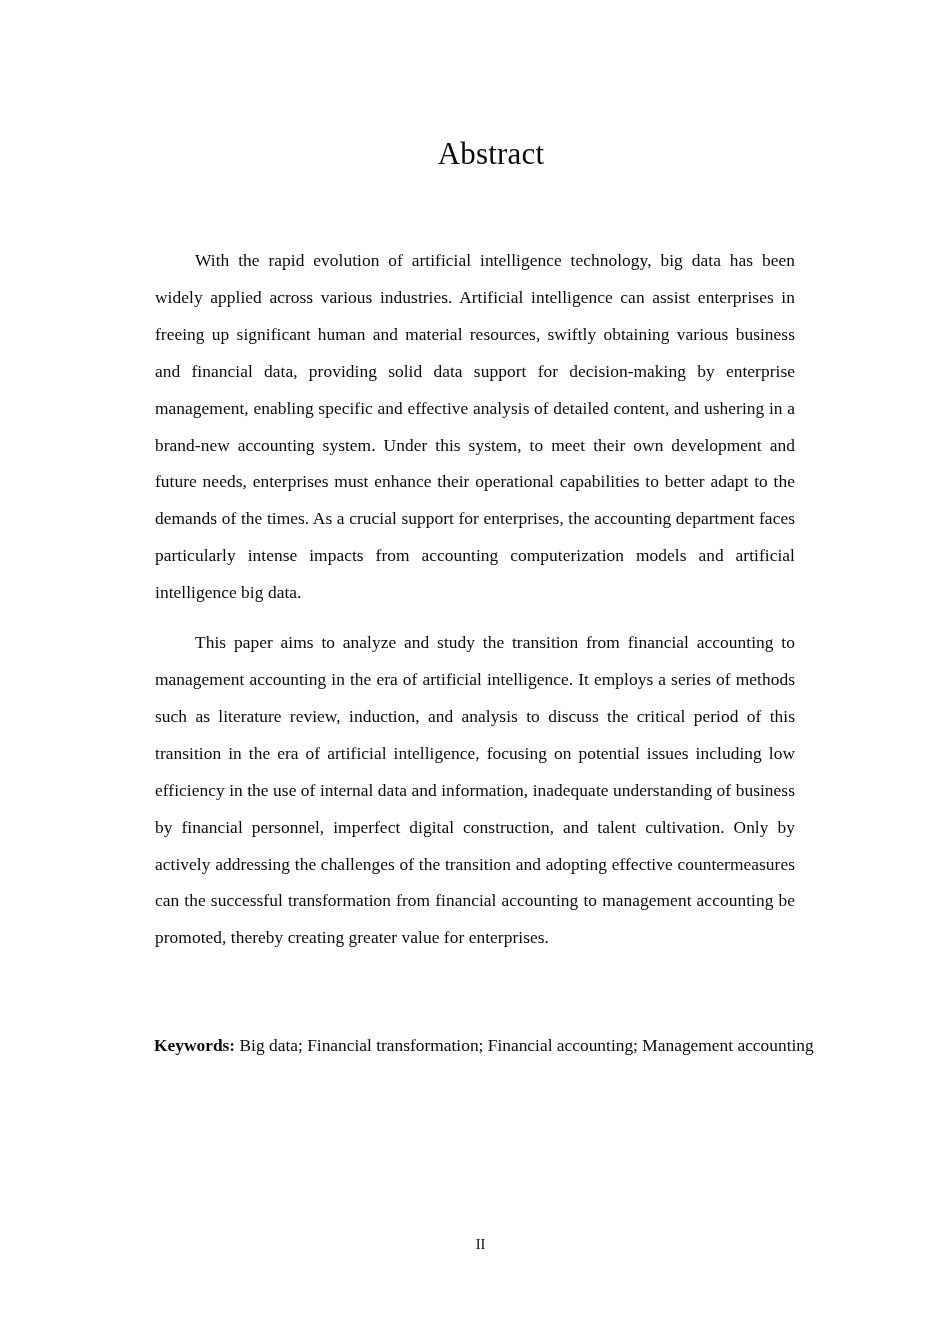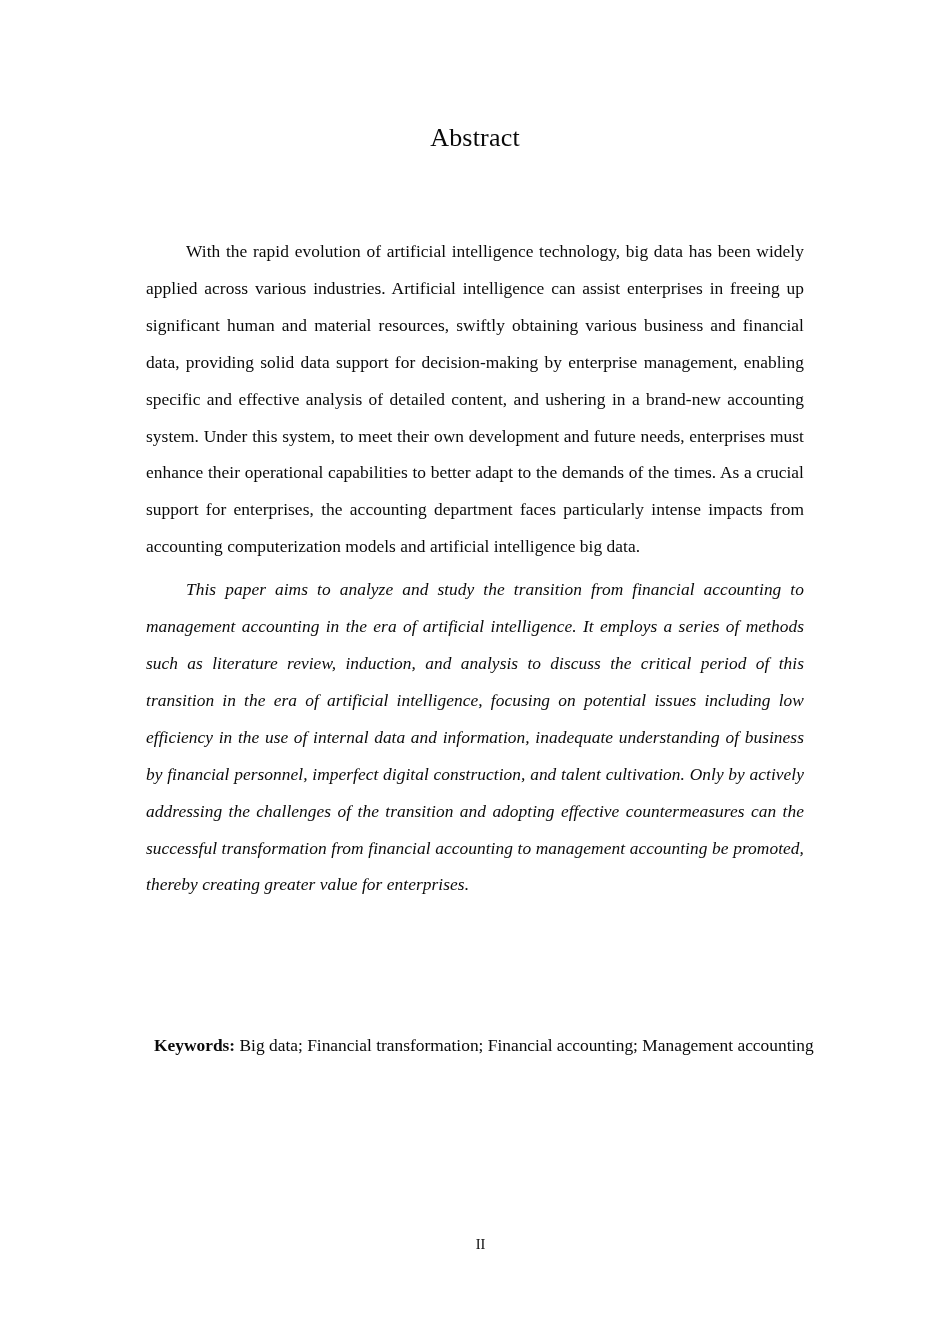--- a/index.html
+++ b/index.html
@@ -25,54 +25,53 @@
   }
 
   .content {
     position: absolute;
     left: 142px;
     top: 0;
     width: 666px;
   }
 
   .doc-title {
-    margin: 0;
+    margin: 16px;
     padding: 0;
     position: absolute;
     left: 0;
     top: 122px;
     width: 666px;
     text-align: center;
-    font-size: 26px;
+    font-size: 31px;
     font-weight: normal;
     line-height: 32px;
     letter-spacing: 0.2px;
   }
 
   .body-block {
     position: absolute;
     left: 0;
     top: 229px;
     width: 666px;
   }
 
   p.para {
-    margin: 4px;
+    margin: 13px;
     padding: 0;
     font-size: 17.4px;
     line-height: 36.9px;
     text-align: justify;
     text-justify: inter-word;
     text-indent: 40px;
     letter-spacing: 0.05px;
   }
 
   p.para + p.para {
     margin-top: 6px;
-    font-style: italic;
   }
 
   .keywords {
     position: absolute;
     left: 0;
     top: 1015px;
     width: 666px;
     margin: 12px;
     font-size: 17.4px;
     line-height: 36.9px;

